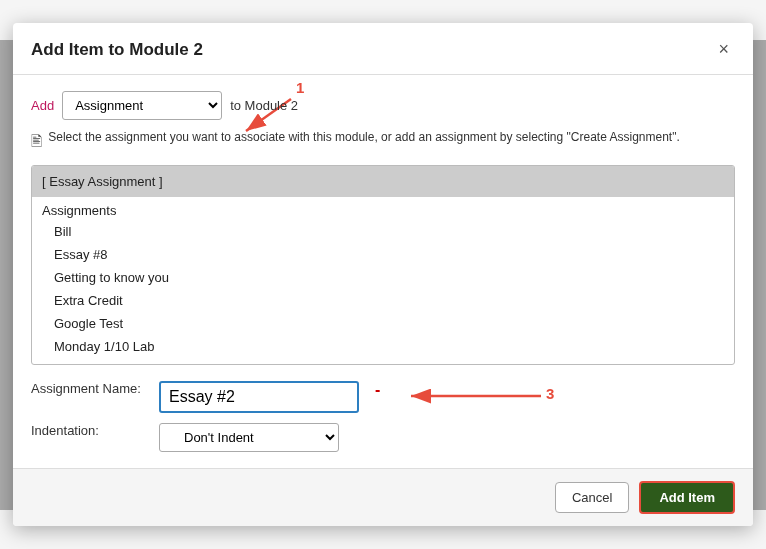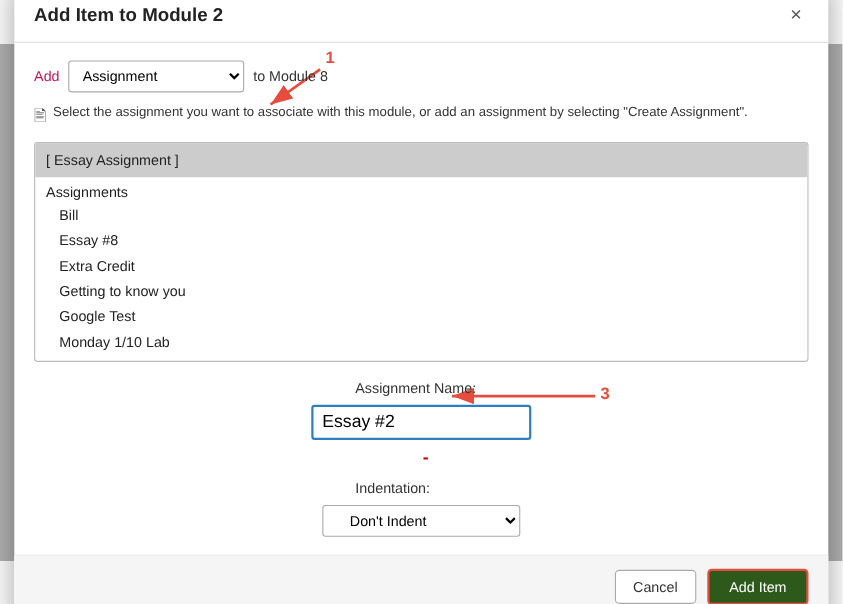--- a/index.html
+++ b/index.html
@@ -136,24 +136,22 @@
 
     .list-item {
       padding: 4px 10px 4px 22px;
       font-size: 13px;
       color: #222;
       cursor: pointer;
     }
 
     .form-row {
       display: flex;
-      align-items: center;
       gap: 8px;
       position: relative;
-      flex-direction: column;
     }
 
     .form-label {
       font-size: 13px;
       color: #333;
       min-width: 120px;
     }
 
     .text-input {
       border: 2px solid #2d7fc1;
@@ -202,21 +200,21 @@
       color: #333;
       text-align: right;
     }
 
     .add-item-btn {
       background: #2d5a1b;
       border: 2px solid #e74c3c;
       border-radius: 4px;
       padding: 7px 18px;
       font-size: 13px;
-      font-weight: normal;
+      font-weight: bold;
       color: #fff;
       cursor: pointer;
     }
 
     svg.ann-arrow {
       position: absolute;
       pointer-events: none;
       overflow: visible;
     }
   </style>
@@ -250,21 +248,21 @@
           <select class="type-select">
             <option>Assignment</option>
             <option>Quiz</option>
             <option>File</option>
             <option>Page</option>
             <option>Discussion</option>
             <option>Text Header</option>
             <option>External URL</option>
             <option>External Tool</option>
           </select>
-          <span class="to-module-label">to Module 8</span>
+          <span class="to-module-label">to Module 2</span>
         </div>
       </div>
 
       <div class="info-bar">
         <span class="info-icon">🖹</span>
         <span>Select the assignment you want to associate with this module, or add an assignment by selecting "Create Assignment".</span>
       </div>
 
       <div style="position:relative;">
 
@@ -276,22 +274,22 @@
           </defs>
           <text x="170" y="16" fill="#e74c3c" font-weight="bold" font-size="15">2</text>
           <line x1="165" y1="15" x2="10" y2="15" stroke="#e74c3c" stroke-width="2.5" marker-end="url(#arrowhead2)"></line>
         </svg>
 
         <div class="list-container">
           <div class="list-item-create">[ Essay Assignment ]</div>
           <div class="list-section-header">Assignments</div>
           <div class="list-item">Bill</div>
           <div class="list-item">Essay #8</div>
+          <div class="list-item">Getting to know you</div>
           <div class="list-item">Extra Credit</div>
-          <div class="list-item">Getting to know you</div>
           <div class="list-item">Google Test</div>
           <div class="list-item">Monday 1/10 Lab</div>
           <div class="list-item">Roll Call Attendance</div>
         </div>
       </div>
 
       <div style="position:relative;margin-top:6px;">
 
         <svg class="ann-arrow" style="top:0px;left:370px;width:180px;height:30px;">
           <defs>

